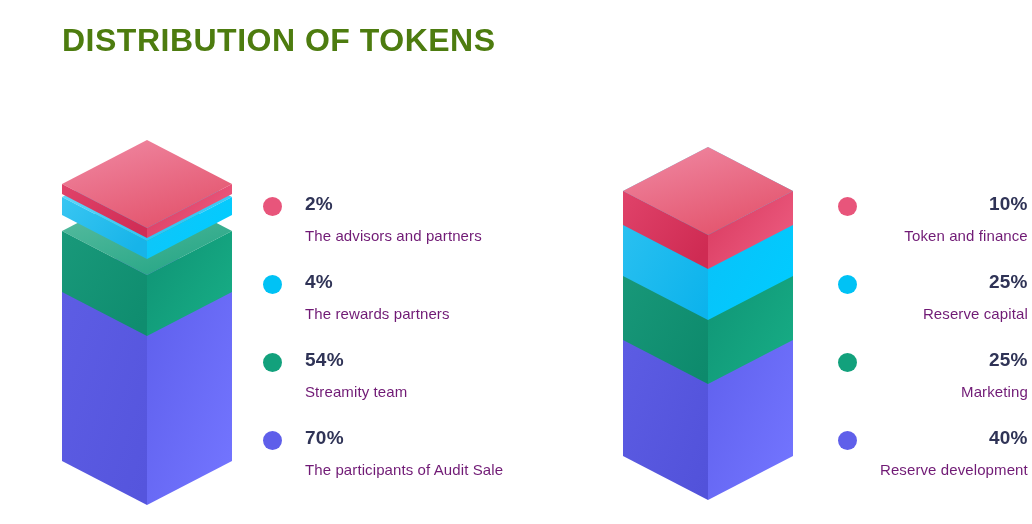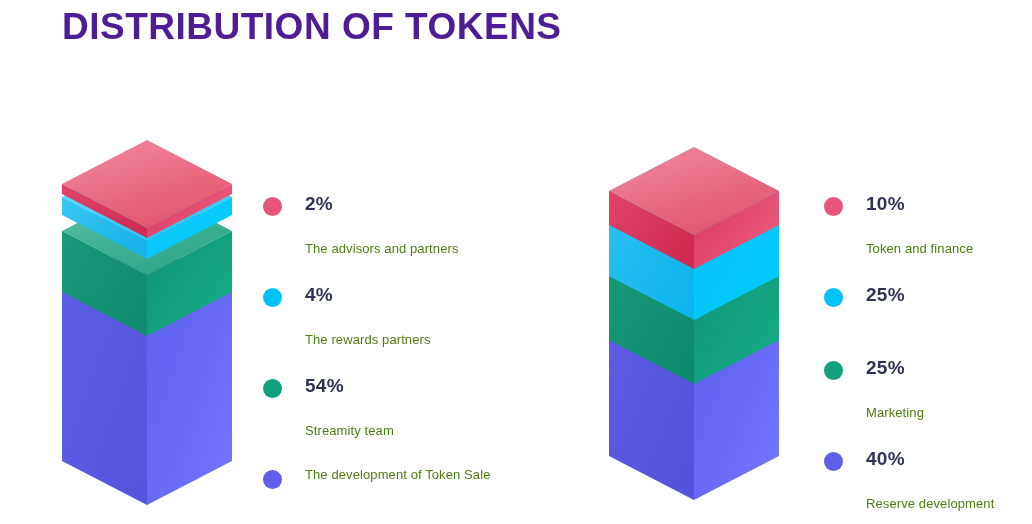--- a/index.html
+++ b/index.html
@@ -13,36 +13,36 @@
     position: relative;
     overflow: hidden;
     font-family: "Liberation Sans", sans-serif;
     -webkit-font-smoothing: antialiased;
   }
 
   
   .page-title {
     position: absolute;
     left: 62px;
-    top: 6px;
-    font-size: 37px;
+    top: 22px;
+    font-size: 32px;
     font-weight: bold;
     letter-spacing: 0.5px;
-    color: #4c1d95;
+    color: #4d7c0f;
     white-space: nowrap;
   }
 
   
   .chart-group {
     position: absolute;
     top: 0;
     height: 524px;
   }
   #group-left  { left: 0px;   width: 520px; }
-  #group-right { left: 576px; width: 442px; }
+  #group-right { left: 590px; width: 442px; text-align: right; }
 
   .stack-wrap {
     position: absolute;
     top: 140px;
   }
   #group-left  .stack-wrap { left: 40px; }
   #group-right .stack-wrap { left: 20px; }
 
   .stack-svg { display: block; }
 
@@ -73,23 +73,23 @@
 
   .legend-value {
     font-size: 19px;
     font-weight: bold;
     color: #2f3356;
     letter-spacing: 0.3px;
     line-height: 22px;
   }
 
   .legend-label {
-    margin-top: 25px;
-    font-size: 13px;
-    color: #4d7c0f;
+    margin-top: 12px;
+    font-size: 15px;
+    color: #701a75;
     line-height: 18px;
     letter-spacing: 0.1px;
   }
 </style>
 </head>
 <body>
 
 <div class="page-title">DISTRIBUTION OF TOKENS</div>
 
 <div class="chart-group" id="group-left">
@@ -191,21 +191,22 @@
     </div>
 
     <div class="legend-item">
       <span class="legend-dot" style="background:#12a17c"></span>
       <div class="legend-value">54%</div>
       <div class="legend-label">Streamity team</div>
     </div>
 
     <div class="legend-item">
       <span class="legend-dot" style="background:#5f5fea"></span>
-      <div class="legend-label">The development of Token Sale</div>
+      <div class="legend-value">70%</div>
+      <div class="legend-label">The participants of Audit Sale</div>
     </div>
 
   </div>
 </div>
 
 <div class="chart-group" id="group-right">
 
   <div class="stack-wrap">
     <svg class="stack-svg" width="230" height="384" viewBox="0 0 230 384">
       <defs>
@@ -292,20 +293,21 @@
 
     <div class="legend-item">
       <span class="legend-dot" style="background:#e8557b"></span>
       <div class="legend-value">10%</div>
       <div class="legend-label">Token and finance</div>
     </div>
 
     <div class="legend-item">
       <span class="legend-dot" style="background:#00c2f5"></span>
       <div class="legend-value">25%</div>
+      <div class="legend-label">Reserve capital</div>
     </div>
 
     <div class="legend-item">
       <span class="legend-dot" style="background:#12a17c"></span>
       <div class="legend-value">25%</div>
       <div class="legend-label">Marketing</div>
     </div>
 
     <div class="legend-item">
       <span class="legend-dot" style="background:#5f5fea"></span>

